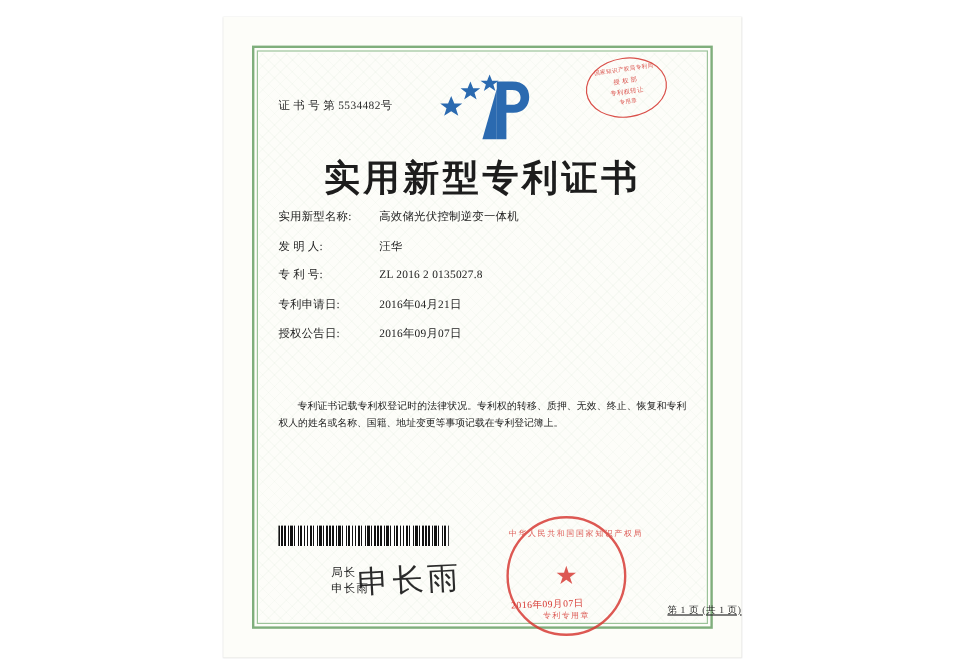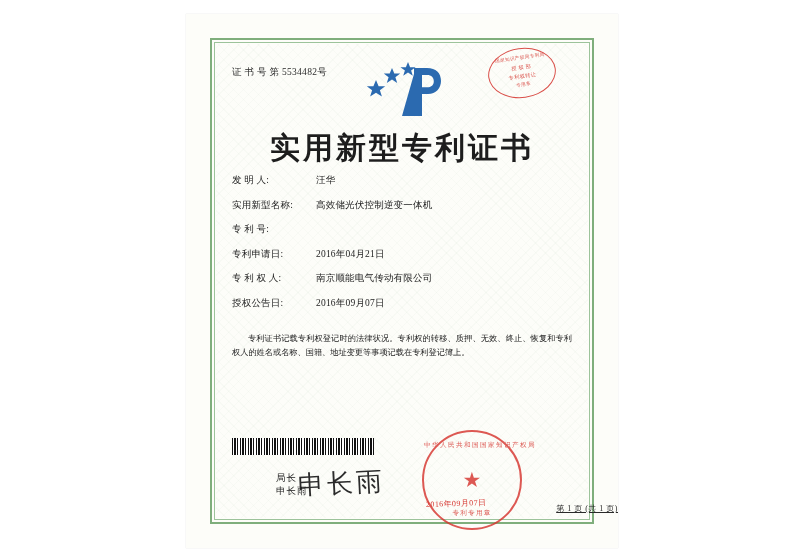--- a/index.html
+++ b/index.html
@@ -60,21 +60,21 @@
     background:
       repeating-linear-gradient(45deg, rgba(150,190,150,0.05) 0px, rgba(150,190,150,0.05) 1px, rgba(255,255,255,0) 1px, rgba(255,255,255,0) 7px),
       repeating-linear-gradient(-45deg, rgba(150,190,150,0.05) 0px, rgba(150,190,150,0.05) 1px, rgba(255,255,255,0) 1px, rgba(255,255,255,0) 7px);
     pointer-events: none;
   }
 
   
   .cert-no {
     position: absolute;
     left: 46px;
-    top: 52px;
+    top: 68px;
     font-size: 9.5px;
     color: #2b2b2b;
     letter-spacing: 0.3px;
     white-space: nowrap;
   }
 
   
   .emblem {
     position: absolute;
     left: 176px;
@@ -300,37 +300,34 @@
       <div class="seal-line l1">国家知识产权局专利局</div>
       <div class="seal-line l2">授 权 部</div>
       <div class="seal-line l3">专利权转让</div>
       <div class="seal-line l4">专用章</div>
     </div>
 
     <div class="main-title">实用新型专利证书</div>
 
     <div class="fields">
       <div class="field-row">
+        <div class="field-label">实用新型名称:</div>
+        <div class="field-value">高效储光伏控制逆变一体机</div>
+      </div>
+      <div class="field-row">
         <div class="field-label">发 明 人:</div>
         <div class="field-value">汪华</div>
       </div>
       <div class="field-row">
-        <div class="field-label">实用新型名称:</div>
-        <div class="field-value">高效储光伏控制逆变一体机</div>
-      </div>
-      <div class="field-row">
         <div class="field-label">专 利 号:</div>
+        <div class="field-value">ZL 2016 2 0135027.8</div>
       </div>
       <div class="field-row">
         <div class="field-label">专利申请日:</div>
         <div class="field-value">2016年04月21日</div>
-      </div>
-      <div class="field-row">
-        <div class="field-label">专 利 权 人:</div>
-        <div class="field-value">南京顺能电气传动有限公司</div>
       </div>
       <div class="field-row">
         <div class="field-label">授权公告日:</div>
         <div class="field-value">2016年09月07日</div>
       </div>
     </div>
 
     <div class="body-text">
       <p>专利证书记载专利权登记时的法律状况。专利权的转移、质押、无效、终止、恢复和专利权人的姓名或名称、国籍、地址变更等事项记载在专利登记簿上。</p>
     </div>

